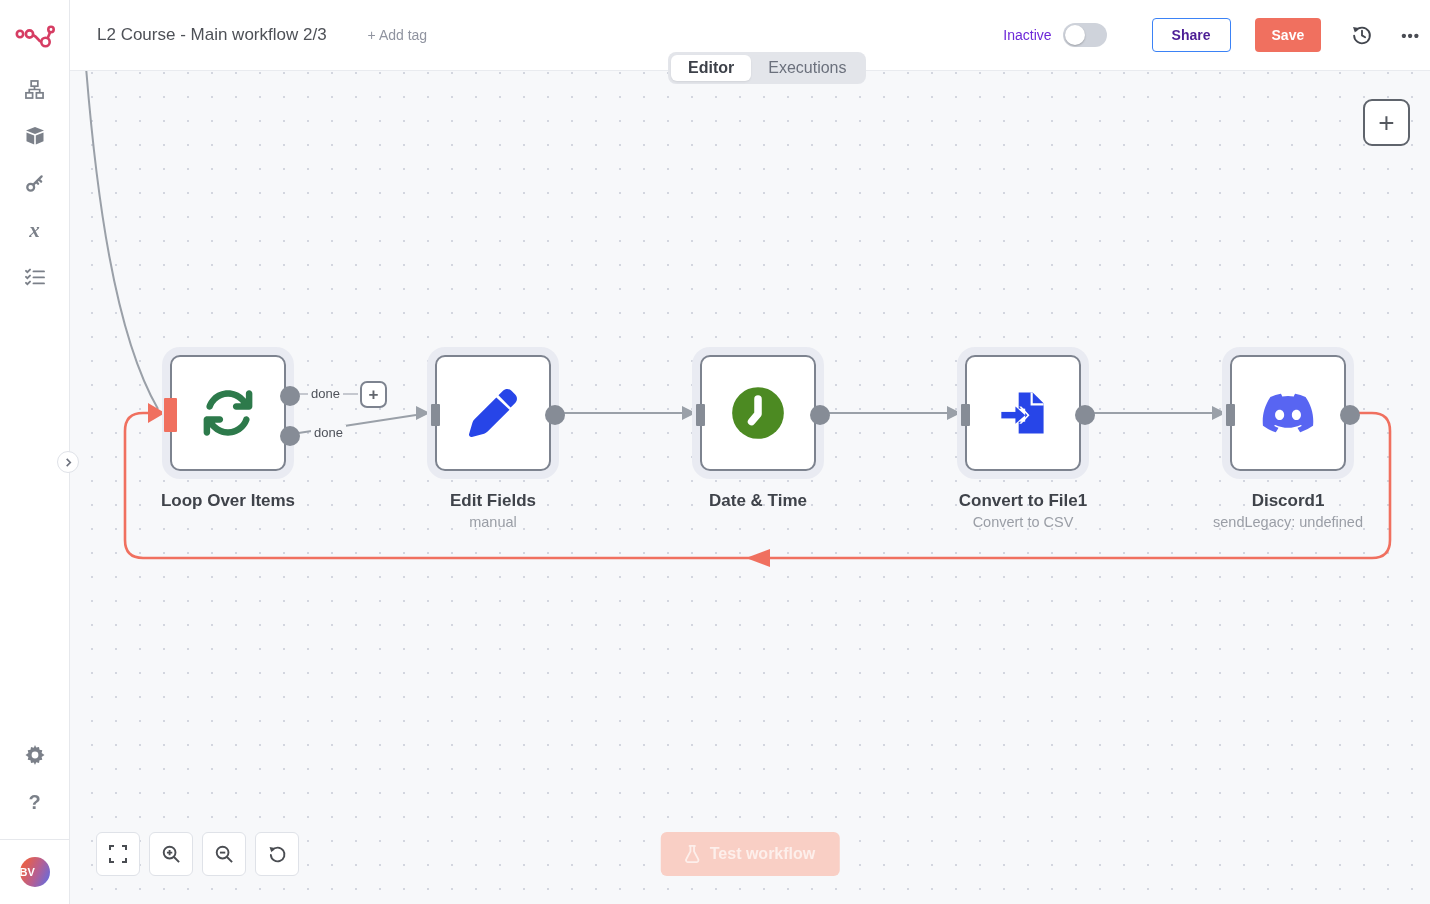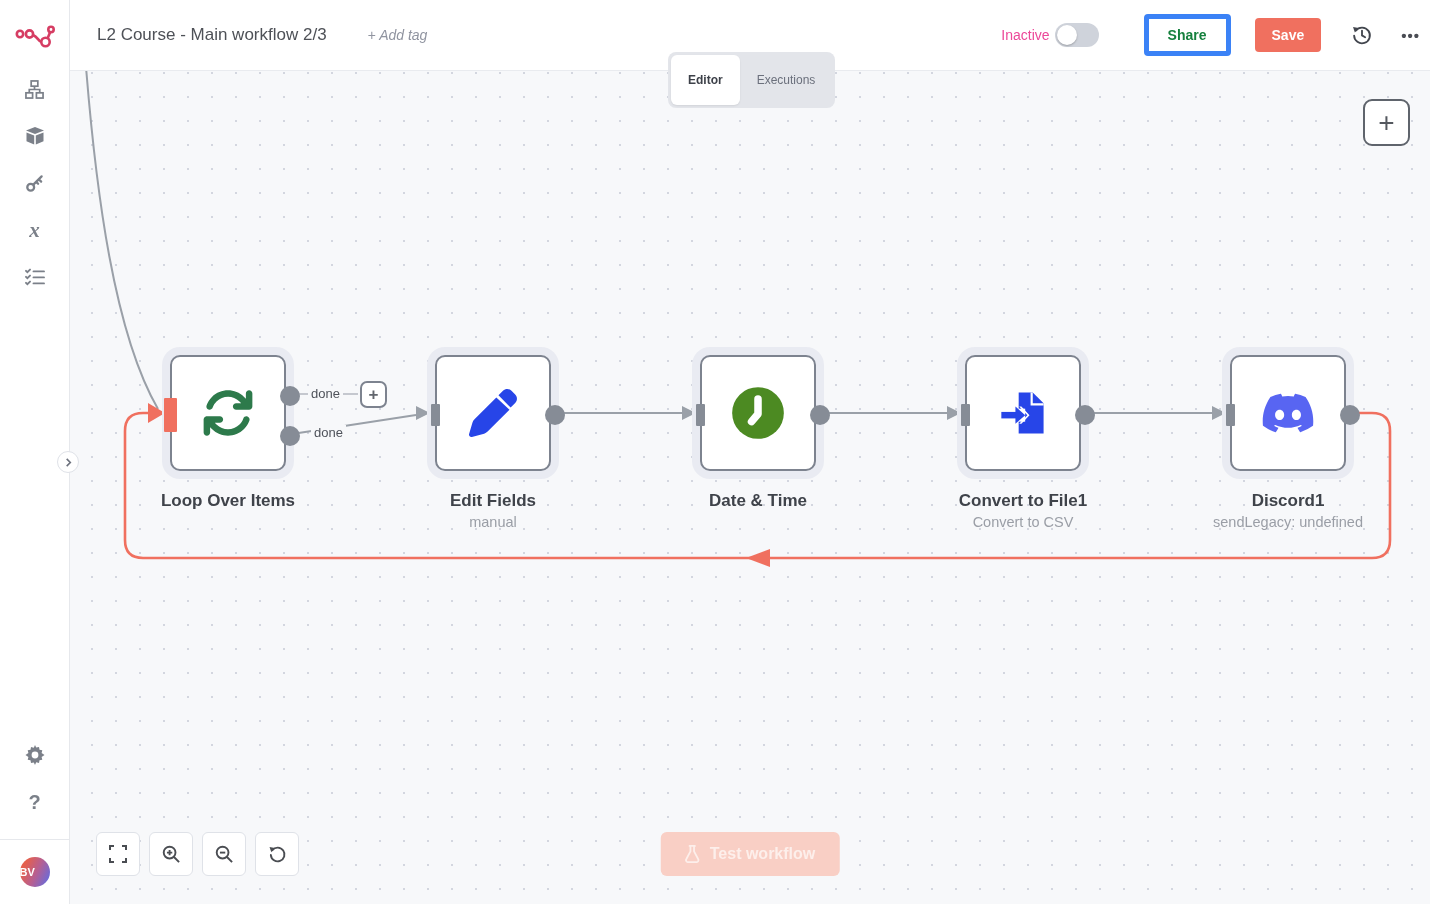--- a/index.html
+++ b/index.html
@@ -11,33 +11,33 @@
   .side-nav { display:flex; flex-direction:column; align-items:center; gap:27px; padding-top:9px; }
   .side-icon { width:20px; height:20px; color:#7b8089; display:flex; align-items:center; justify-content:center; cursor:pointer; }
   .side-bottom { position:absolute; bottom:0; left:0; width:100%; display:flex; flex-direction:column; align-items:center; }
   .side-bottom .side-icon { margin-bottom:27px; }
   .avatar-zone { width:100%; border-top:1px solid #e6e8ec; padding:17px 0; display:flex; justify-content:center; }
   .avatar { width:30px; height:30px; border-radius:50%; background:linear-gradient(115deg,#e4604e 20%,#b55f93 55%,#6a6bd8 90%); color:#fff; font-size:11px; font-weight:bold; display:flex; align-items:center; justify-content:flex-start; cursor:pointer; }
 
   
   .topbar { position:absolute; left:70px; top:0; width:1360px; height:70px; background:#fff; display:flex; align-items:center; padding:0 10px 0 27px; z-index:15; }
   .wf-title { font-size:17px; color:#4e5157; font-weight:500; cursor:text; }
-  .add-tag { margin-left:41px; font-size:14px; color:#9094a0; cursor:pointer;font-style:italic; }
+  .add-tag { margin-left:41px; font-size:14px; color:#9094a0; cursor:pointer; }
   .topbar-right { margin-left:auto; display:flex; align-items:center; }
-  .inactive-label { font-size:14px; color:#ec4899; margin-right:5px; }
+  .inactive-label { font-size:14px; color:#6d28d9; margin-right:11px; }
   .toggle { width:44px; height:24px; border-radius:12px; background:#cfd3db; position:relative; cursor:pointer; }
   .toggle-knob { position:absolute; left:2px; top:2px; width:20px; height:20px; border-radius:50%; background:#fff; box-shadow:0 1px 2px rgba(0,0,0,.25); }
-  .btn-share { margin-left:45px; background:#fff; border:5px solid #3b82f6; border-radius:4px; padding:8px 19px; font-size:14px; font-weight:600; color:#15803d; cursor:pointer; font-family:inherit; }
+  .btn-share { margin-left:45px; background:#fff; border:1px solid #3b82f6; border-radius:4px; padding:8px 19px; font-size:14px; font-weight:600; color:#4c1d95; cursor:pointer; font-family:inherit; }
   .btn-save { margin-left:24px; background:#f0705f; border:none; border-radius:4px; padding:9px 17px; font-size:14px; font-weight:600; color:#fff; cursor:pointer; font-family:inherit; }
   .hist-btn { margin-left:29px; width:24px; height:24px; color:#42464e; cursor:pointer; display:flex; align-items:center; justify-content:center; }
   .dots-btn { margin-left:27px; color:#4a4d54; font-size:15px; font-weight:bold; letter-spacing:1px; cursor:pointer; }
 
   
   .tabs { position:absolute; left:668px; top:52px; z-index:30; background:#e3e5ea; border-radius:8px; padding:3px; display:flex; }
-  .tab { font-size:12px; padding:18px 17px; border-radius:6px; color:#6b707c; cursor:pointer; }
+  .tab { font-size:16px; padding:4px 17px; border-radius:6px; color:#6b707c; cursor:pointer; }
   .tab.active { background:#fff; color:#3d4149; font-weight:bold; box-shadow:0 1px 2px rgba(0,0,0,.08); }
 
   
   .canvas { position:absolute; left:70px; top:70px; width:1360px; height:834px; background:#f7f8fa; border-top:1px solid #e9ebef;
     background-image:radial-gradient(circle, #d3d6df 1.1px, transparent 1.4px); background-size:24px 24px; background-position:10px 14px; }
   .conn-svg { position:absolute; left:0; top:0; z-index:1; }
 
   .node { position:absolute; width:116px; z-index:2; cursor:pointer; }
   .node-box { position:relative; width:116px; height:116px; background:#fff; border:2.5px solid #7d838f; border-radius:10px; box-shadow:0 0 0 8px #e9ebf2; display:flex; align-items:center; justify-content:center; }
   .in-rect { position:absolute; left:-6px; top:47px; width:9px; height:22px; background:#868c96; border-radius:1px; }

